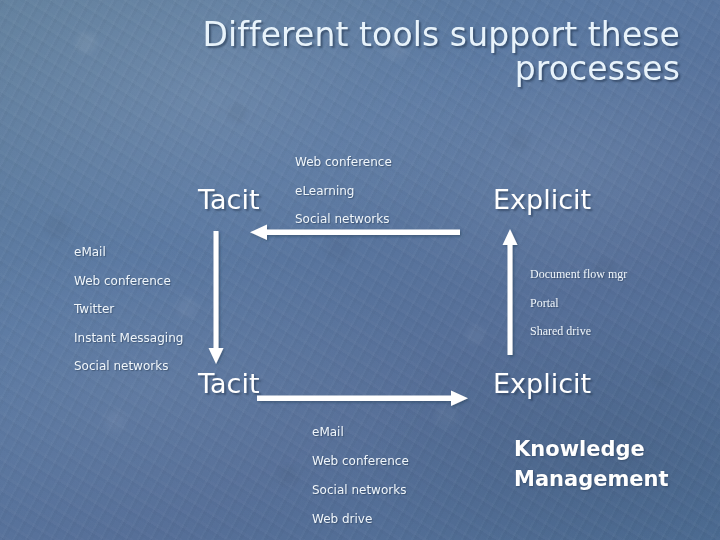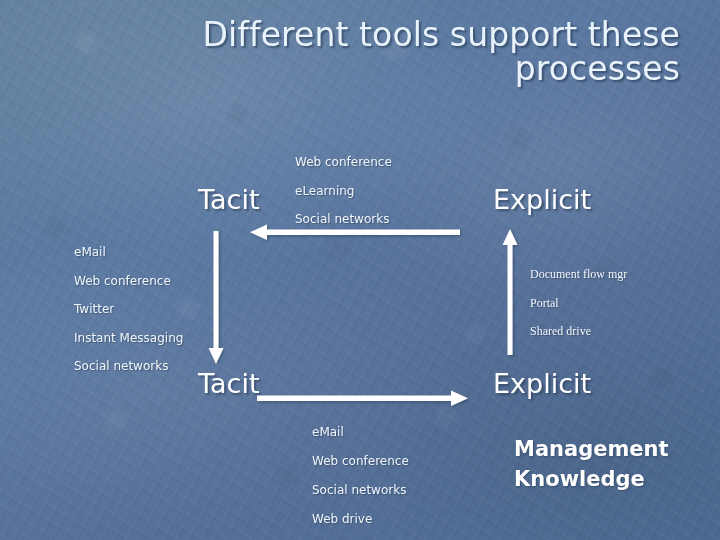--- a/index.html
+++ b/index.html
@@ -165,22 +165,22 @@
 
   <div class="tool-list" id="list-bottom">
     <div class="item">eMail</div>
     <div class="item">Web conference</div>
     <div class="item">Social networks</div>
     <div class="item">Web drive</div>
   </div>
 
 
   <div id="knowledge-management">
+    <div>Knowledge</div>
     <div>Management</div>
-    <div>Knowledge</div>
   </div>
 
   <svg id="arrows" width="720" height="540" viewBox="0 0 720 540">
     <defs>
       <filter id="drop" x="-30%" y="-30%" width="180%" height="180%">
         <feDropShadow dx="1.5" dy="1.5" stdDeviation="1.1" flood-color="#243a56" flood-opacity="0.5"></feDropShadow>
       </filter>
     </defs>
 
     <g filter="url(#drop)">

